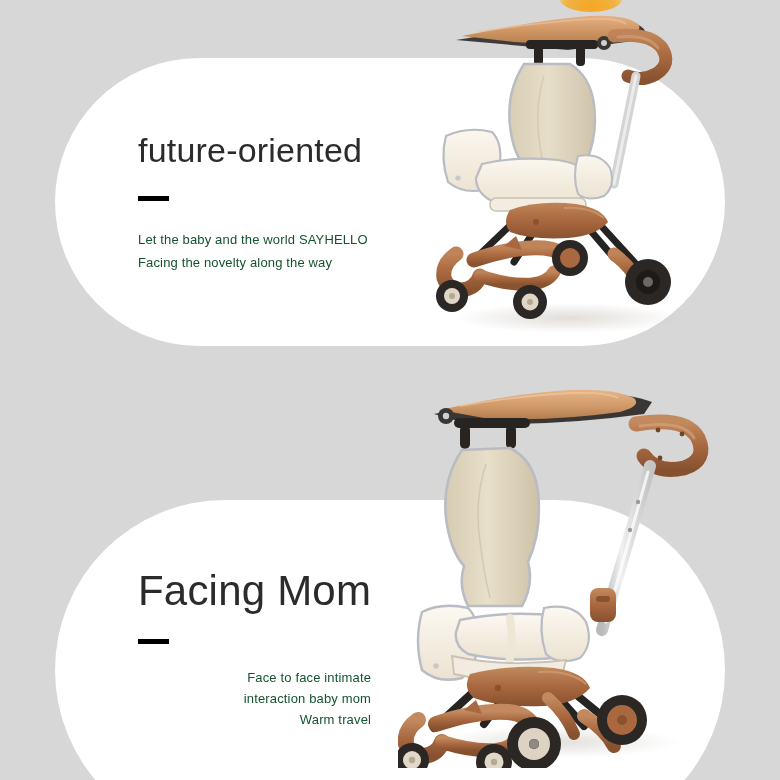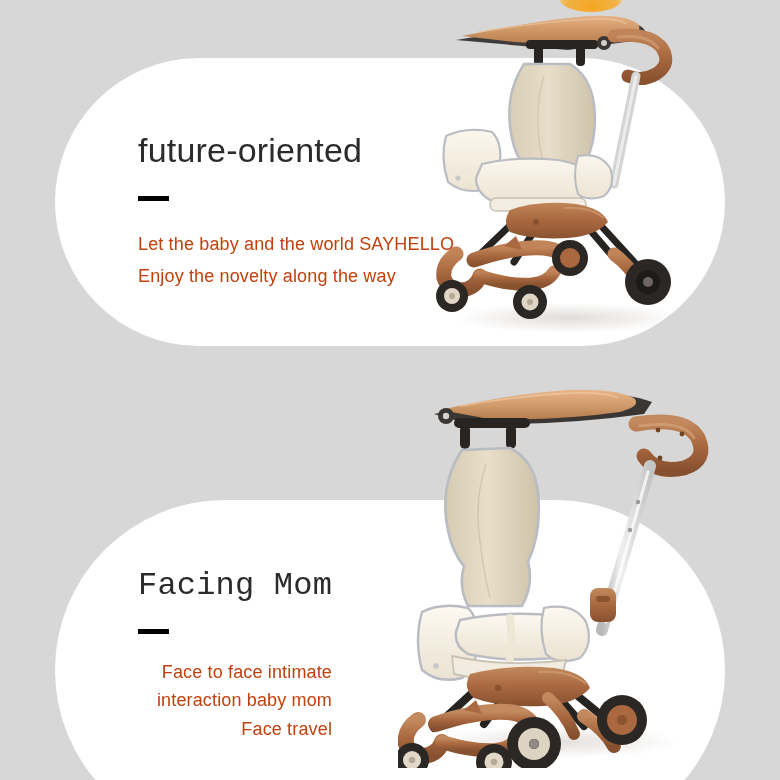--- a/index.html
+++ b/index.html
@@ -51,34 +51,34 @@
 
   .heading {
     font-size: 34px;
     font-weight: 400;
     color: #2b2b2b;
     letter-spacing: 0.2px;
     line-height: 1.05;
     margin: 0;
     white-space: nowrap;
   }
-  #text-block-2 .heading { font-size: 32px; font-family: Liberation Mono, monospace; }
+  #text-block-2 .heading { font-size: 42px; }
 
   .rule {
     width: 31px;
     height: 5px;
     background: #000000;
     margin-top: 27px;
   }
   #text-block-2 .rule { margin-top: 26px; }
 
   .body-lines {
     margin-top: 27px;
-    font-size: 18px;
-    color: #c2410c;
+    font-size: 13px;
+    color: #14532d;
     line-height: 1.82;
     letter-spacing: 0.15px;
     white-space: nowrap;
   }
   #text-block-2 .body-lines {
     margin-top: 24px;
     line-height: 1.6;
     text-align: right;
   }
   .body-lines div { white-space: nowrap; }
@@ -110,21 +110,21 @@
 
   <div class="top-accent"></div>
 
   <div class="panel" id="panel-1"></div>
 
   <div class="text-block" id="text-block-1">
     <h2 class="heading">future-oriented</h2>
     <div class="rule"></div>
     <div class="body-lines">
       <div>Let the baby and the world SAYHELLO</div>
-      <div>Enjoy the novelty along the way</div>
+      <div>Facing the novelty along the way</div>
     </div>
   </div>
 
   <svg class="stroller" id="stroller-1" viewBox="0 0 300 352">
     <defs>
       <linearGradient id="canopy1" x1="0" y1="0" x2="0" y2="1">
         <anht></anht>
         <stop offset="0%" stop-color="#e6b184"></stop>
         <stop offset="55%" stop-color="#cf9664"></stop>
         <stop offset="100%" stop-color="#b87f50"></stop>
@@ -238,21 +238,21 @@
   </svg>
 
   <div class="panel" id="panel-2"></div>
 
   <div class="text-block" id="text-block-2">
     <h2 class="heading">Facing Mom</h2>
     <div class="rule"></div>
     <div class="body-lines">
       <div>Face to face intimate</div>
       <div>interaction baby mom</div>
-      <div>Face travel</div>
+      <div>Warm travel</div>
     </div>
   </div>
 
   <svg class="stroller" id="stroller-2" viewBox="0 0 330 400">
     <defs>
       <linearGradient id="canopy2" x1="0" y1="0" x2="0" y2="1">
         <stop offset="0%" stop-color="#e8b587"></stop>
         <stop offset="55%" stop-color="#d09a6a"></stop>
         <stop offset="100%" stop-color="#b57d4e"></stop>
       </linearGradient>

